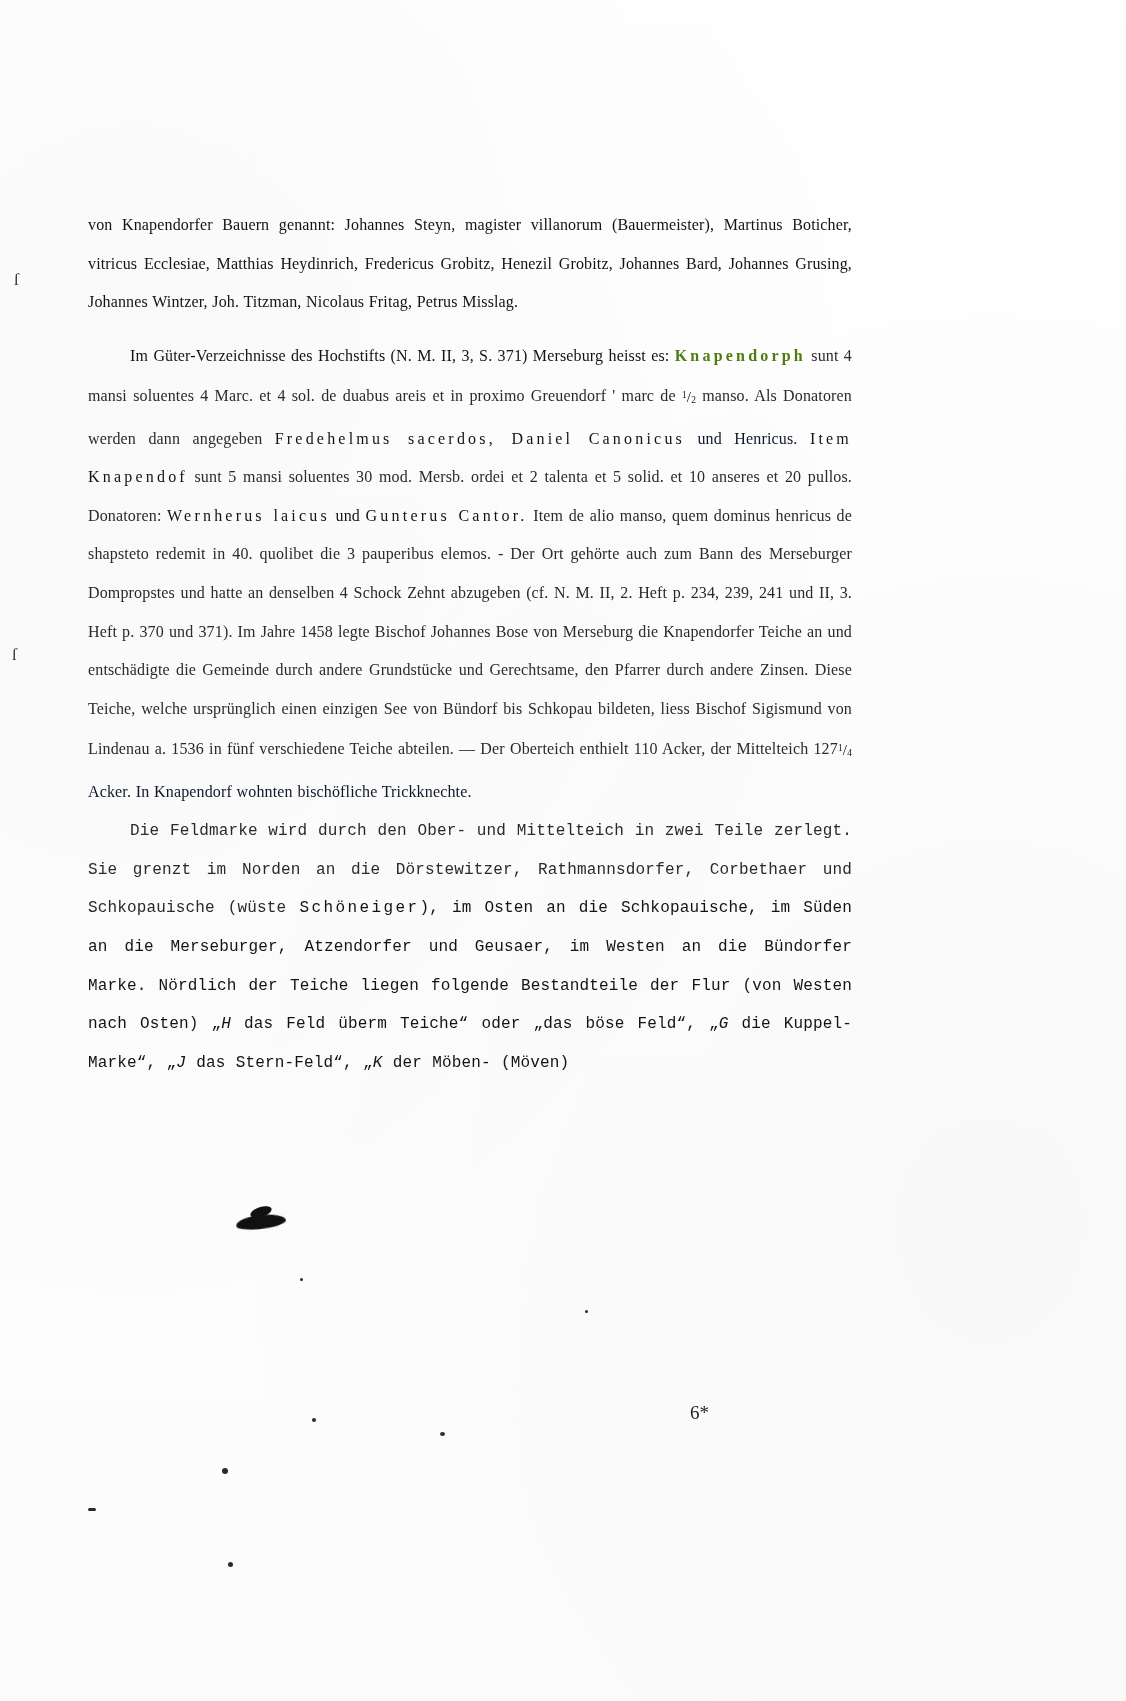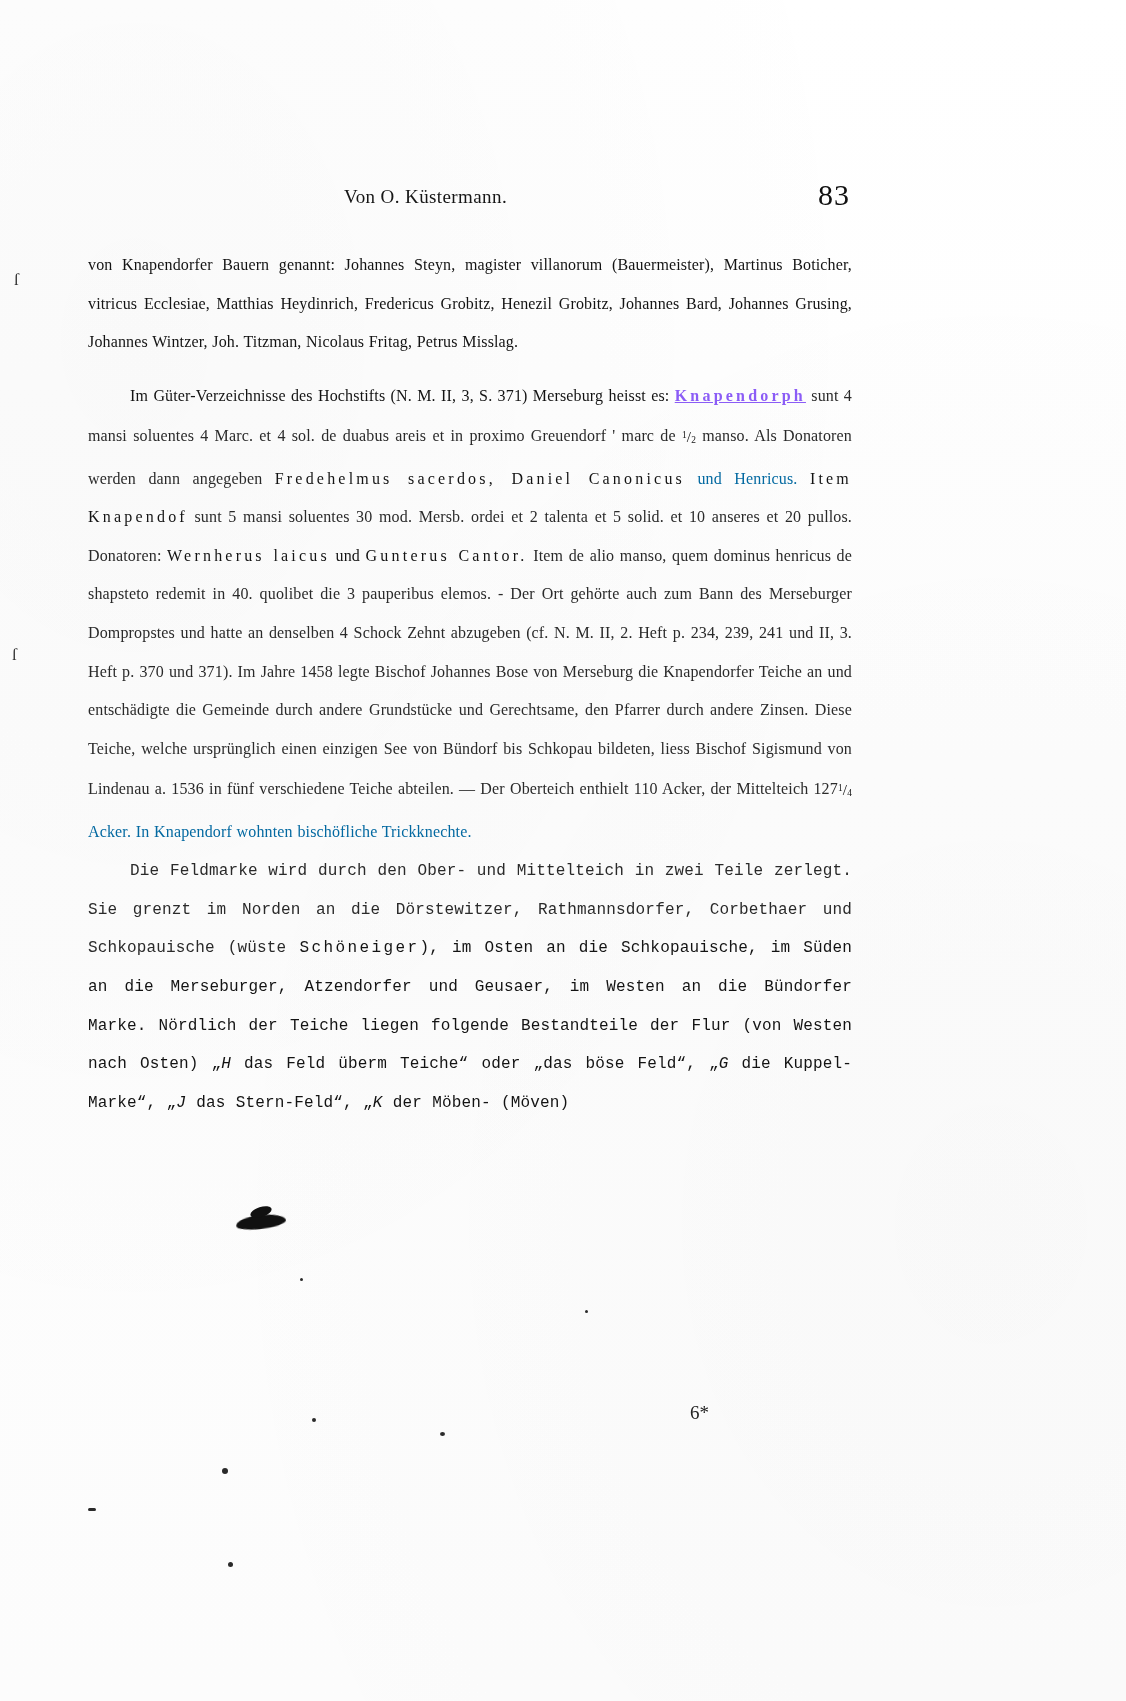--- a/index.html
+++ b/index.html
@@ -69,22 +69,22 @@
     letter-spacing: 0.15px;
     word-spacing: 0.5px;
   }
   .para.p1 { margin-top: 20px; }
   .para.p2 { margin-top: 15px; }
   .para.p3 { margin-top: 1px; font-family: Liberation Mono, monospace; }
   .indent { display: inline-block; width: 42px; }
 
   
   .fade-1 { color: #2a2a2a; }
-  .fade-2 { color: #0369a1; }
-  .heavy  { color: #8b5cf6; font-weight: 600; text-decoration: underline; }
+  .fade-2 { color: #0f172a; }
+  .heavy  { color: #4d7c0f; font-weight: 600; }
 
   
   .sp { letter-spacing: 3.2px; }
   .spx { letter-spacing: 2.4px; }
 
   .ital { font-style: italic; }
 
   sub, sup { font-size: 0.62em; }
   .frac { font-size: 0.95em; white-space: nowrap; font-family: Liberation Serif, serif; }
   .frac sup { vertical-align: 0.45em; }
@@ -131,24 +131,20 @@
 <body>
 
 <div class="page">
   <div class="scan-tint"></div>
 
   <div class="margin-mark" style="left:14px; top:270px;">ſ</div>
   <div class="margin-mark" style="left:12px; top:645px;">ſ</div>
 
   <div class="content">
 
-    <div class="runhead">
-      <div class="runhead-title">Von O. Küstermann.</div>
-      <div class="runhead-pageno">83</div>
-    </div>
 
     <p class="para p1"><span>von Knapendorfer Bauern genannt: Johannes Steyn, magister villanorum (Bauermeister), Martinus Boticher, vitricus Ecclesiae, Matthias Heydinrich, Fredericus Grobitz, Henezil Grobitz, Johannes Bard, Johannes Grusing, Johannes Wintzer, Joh. Titzman, Nicolaus Fritag, Petrus Misslag.</span></p>
 
     <p class="para p2"><span class="indent"></span><span>Im Güter-Verzeichnisse des Hochstifts (N. M. II, 3, S. 371) Merseburg heisst es: </span><span class="sp heavy">Knapendorph</span><span class="fade-1"> sunt 4 mansi soluentes 4 Marc. et 4 sol. de duabus areis et in proximo Greuendorf ' marc de </span><span class="frac"><sup>1</sup>/<sub>2</sub></span><span class="fade-1"> manso. Als Donatoren werden dann angegeben </span><span class="sp">Fredehelmus sacerdos, Daniel Canonicus</span><span class="fade-2"> und Henricus. </span><span class="sp">Item Knapendof</span><span class="fade-1"> sunt 5 mansi soluentes 30 mod. Mersb. ordei et 2 talenta et 5 solid. et 10 anseres et 20 pullos. Donatoren: </span><span class="sp">Wernherus laicus</span><span> und </span><span class="sp">Gunterus Cantor.</span><span class="fade-1"> Item de alio manso, quem dominus henricus de shapsteto redemit in 40. quolibet die 3 pauperibus elemos. - Der Ort gehörte auch zum Bann des Merseburger Dompropstes und hatte an denselben 4 Schock Zehnt abzugeben (cf. N. M. II, 2. Heft p. 234, 239, 241 und II, 3. Heft p. 370 und 371). Im Jahre 1458 legte Bischof Johannes Bose von Merseburg die Knapendorfer Teiche an und entschädigte die Gemeinde durch andere Grundstücke und Gerechtsame, den Pfarrer durch andere Zinsen. Diese Teiche, welche ursprünglich einen einzigen See von Bündorf bis Schkopau bildeten, liess Bischof Sigismund von Lindenau a. 1536 in fünf verschiedene Teiche abteilen. — Der Oberteich enthielt 110 Acker, der Mittelteich 127</span><span class="frac"><sup>1</sup>/<sub>4</sub></span><span class="fade-2"> Acker. In Knapendorf wohnten bischöfliche Trickknechte.</span></p>
 
     <p class="para p3"><span class="indent"></span><span class="fade-1">Die Feldmarke wird durch den Ober- und Mittelteich in zwei Teile zerlegt. Sie grenzt im Norden an die Dörstewitzer, Rathmannsdorfer, Corbethaer und Schkopauische (wüste </span><span class="spx">Schöneiger</span><span>), im Osten an die Schkopauische, im Süden an die Merseburger, Atzendorfer und Geusaer, im Westen an die Bündorfer Marke. Nördlich der Teiche liegen folgende Bestandteile der Flur (von Westen nach Osten) „</span><span class="ital">H</span><span> das Feld überm Teiche“ oder „das böse Feld“, „</span><span class="ital">G</span><span> die Kuppel-Marke“, „</span><span class="ital">J</span><span> das Stern-Feld“, „</span><span class="ital">K</span><span> der Möben- (Möven)</span></p>
 
   </div>
 
   <div class="inkblot"></div>

